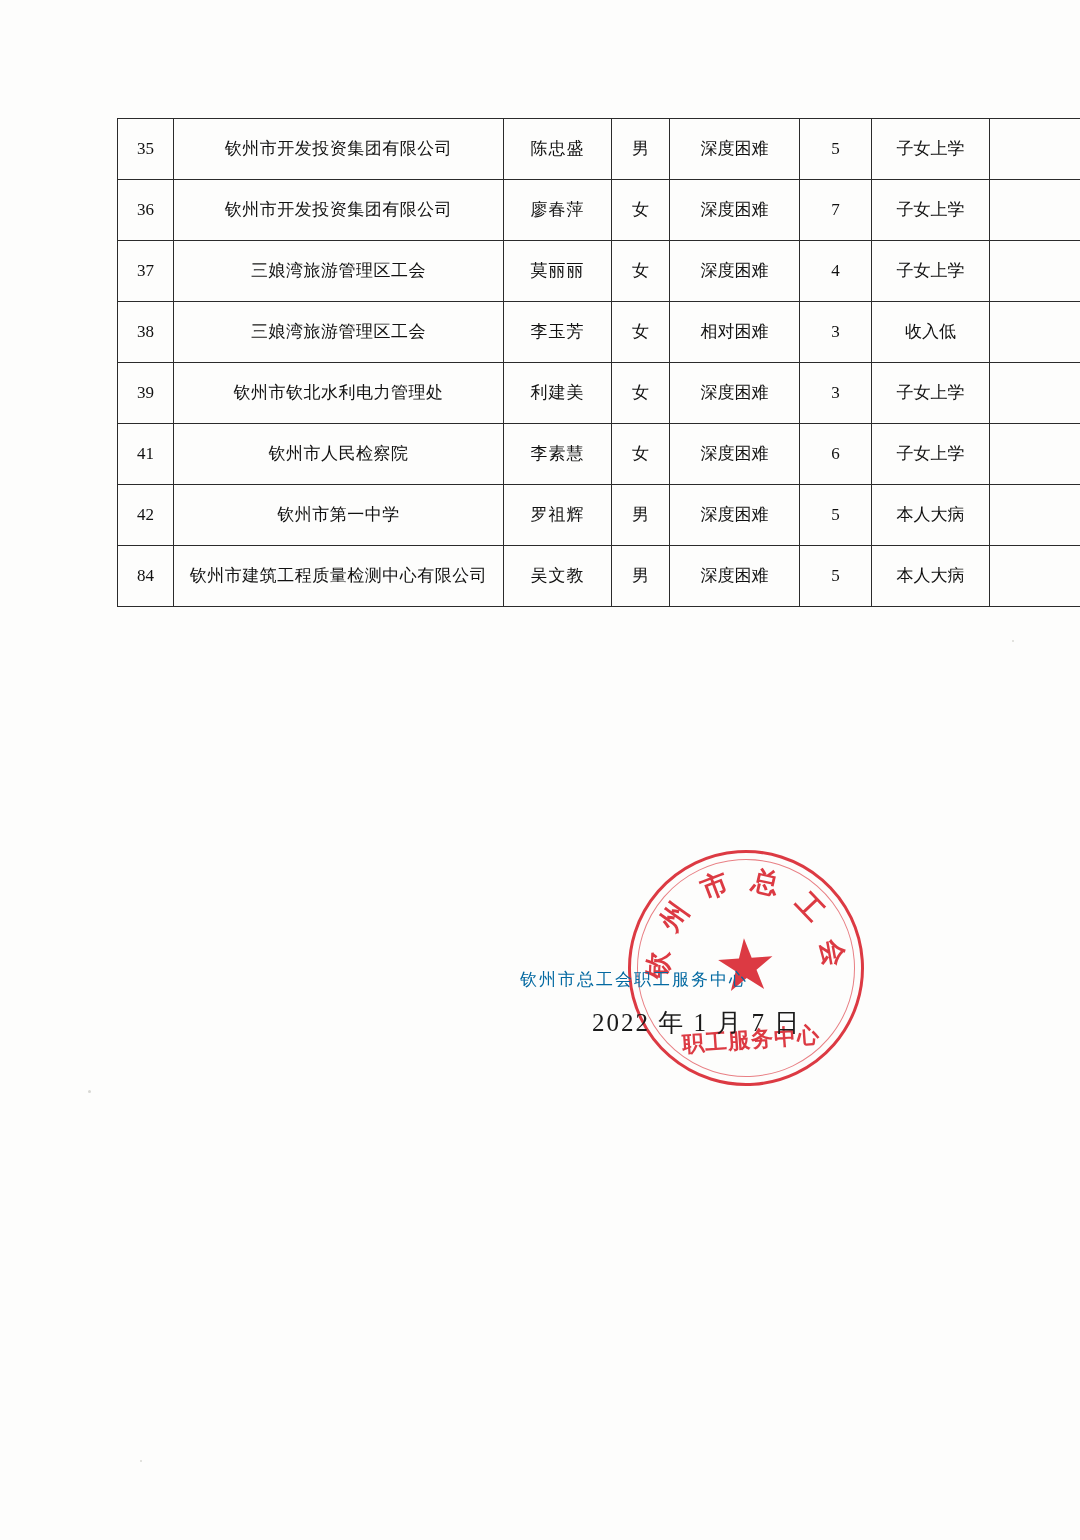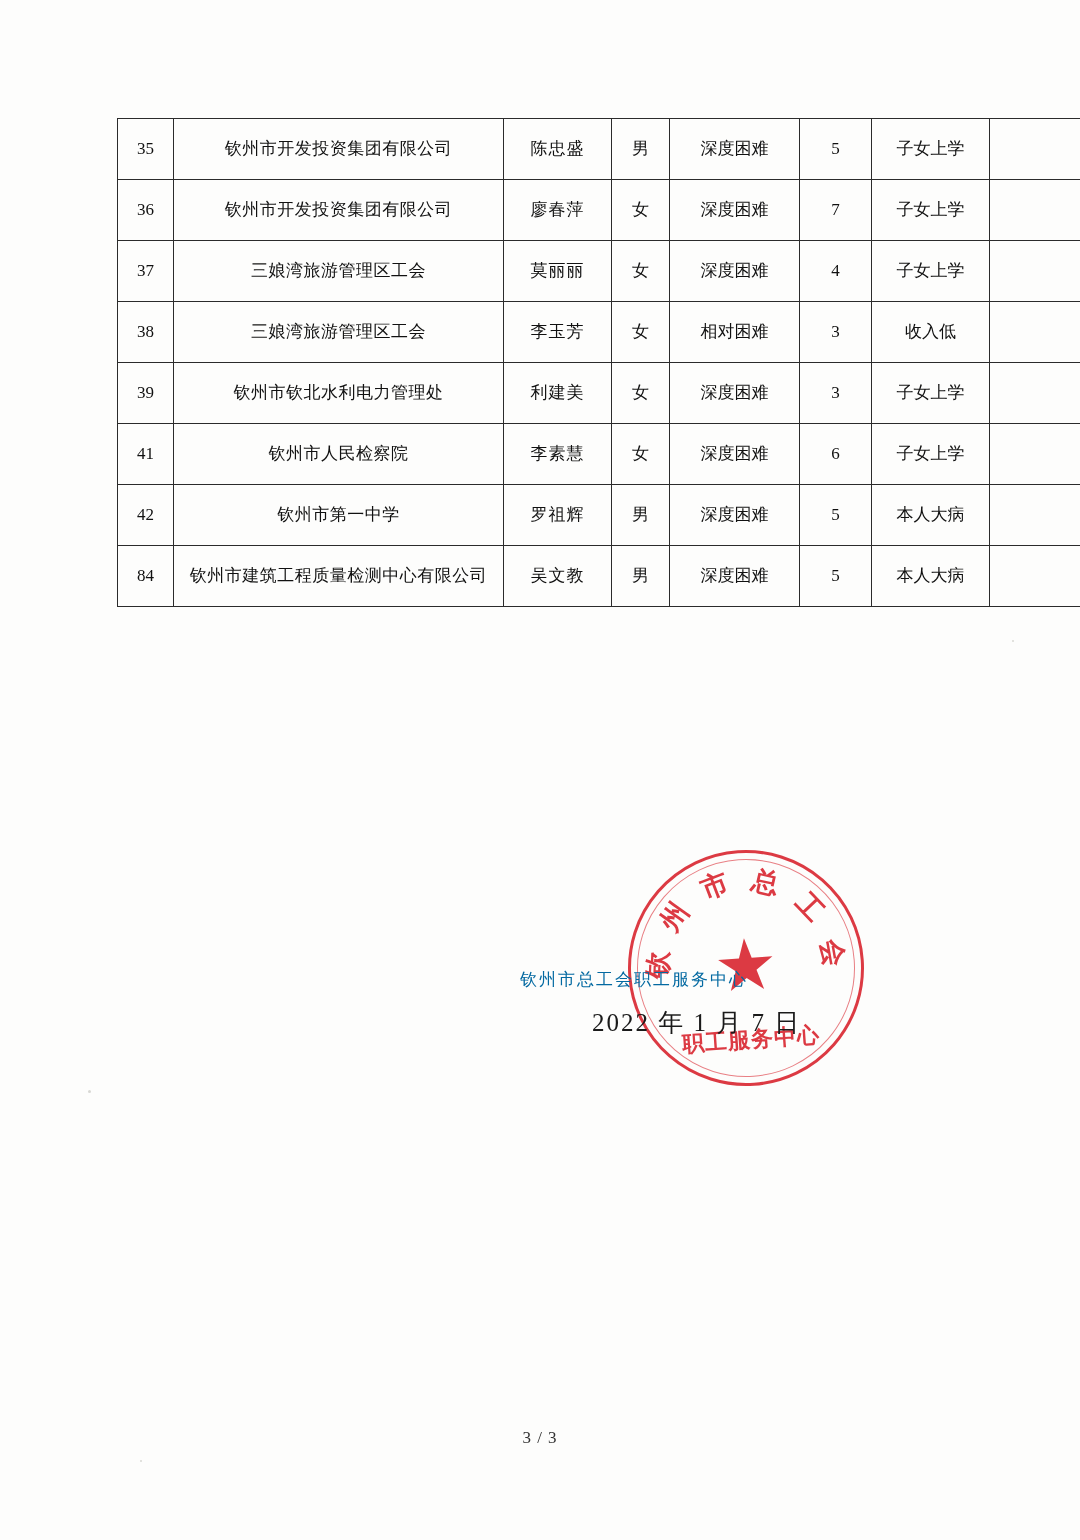--- a/index.html
+++ b/index.html
@@ -289,18 +289,17 @@
           <span style="transform: translate(87.5179px, -9.1985px) rotate(84deg) translate(-50%, -50%);">会</span>
         </div>
       <div class="star">★</div>
       <div class="bottom-text">职工服务中心</div>
     </div>
 
     <div class="sign-text">钦州市总工会职工服务中心</div>
     <div class="sign-date">2022 年 1 月 7 日</div>
   </div>
 
-  <div class="footer">3 / 3</div>
 
   <div class="speck" style="left:88px; top:1090px; width:3px; height:3px;"></div>
   <div class="speck" style="left:1012px; top:640px; width:2px; height:2px;"></div>
   <div class="speck" style="left:140px; top:1460px; width:2px; height:2px;"></div>
 </div>
 
 </body></html>

